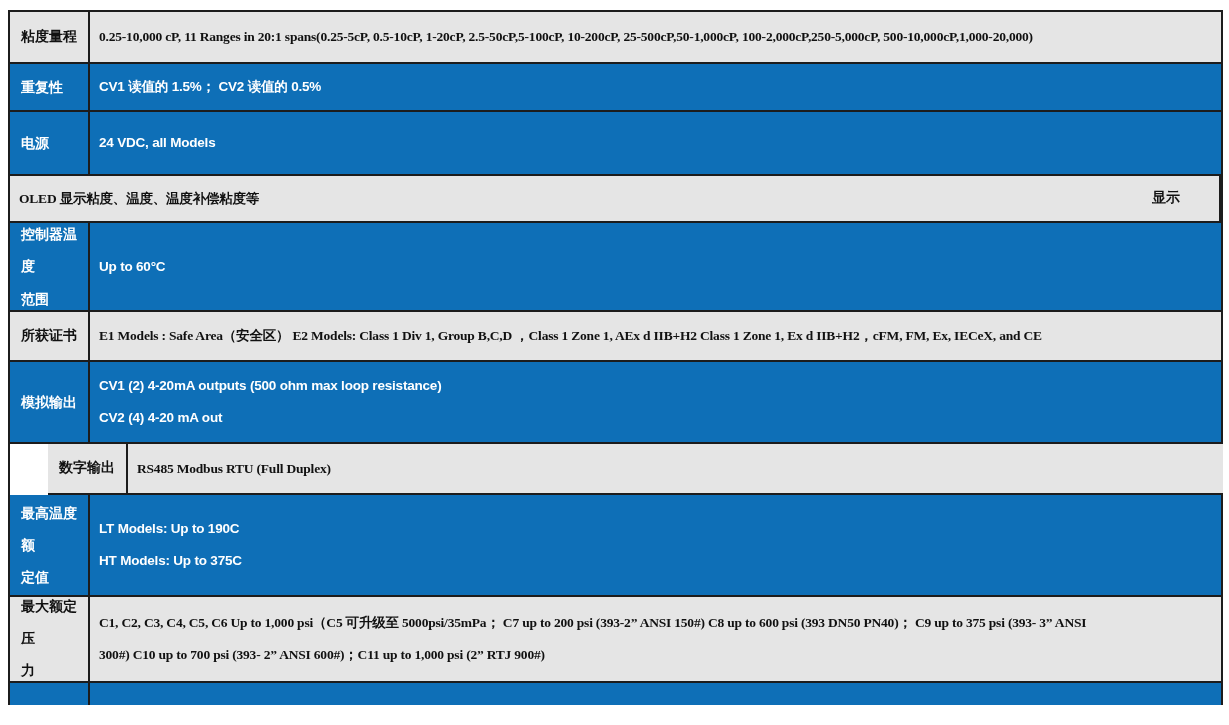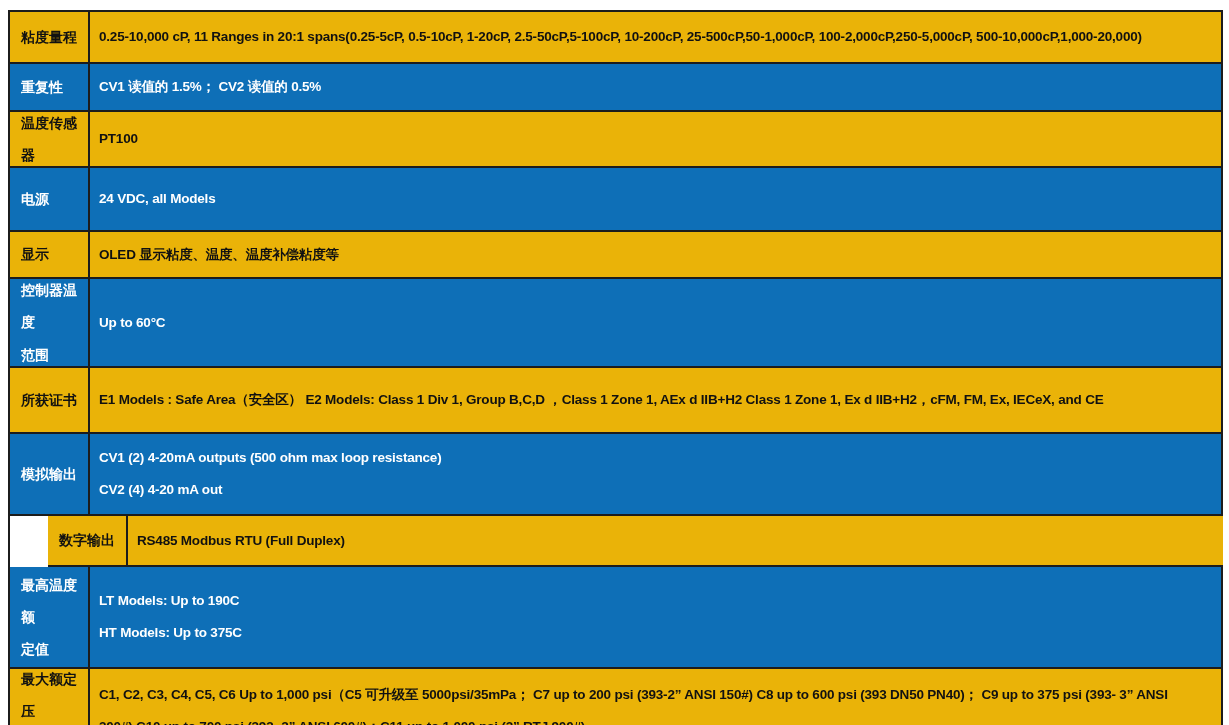--- a/index.html
+++ b/index.html
@@ -23,21 +23,21 @@
     box-sizing: border-box;
     background: #ffffff;
   }
   .row {
     display: flex;
     box-sizing: border-box;
     border-bottom: 2px solid #1c1c1c;
     width: 100%;
   }
   .row:last-child { border-bottom: none; }
-  .row.gray { background: #eab308; color: #111111; }
+  .row.gray { background: #e5e5e5; color: #111111; font-family: Liberation Serif, serif; }
   .row.blue { background: #0e6fb7; color: #ffffff; }
   .cell {
     display: flex;
     align-items: center;
     box-sizing: border-box;
   }
   .label {
     width: 80px;
     min-width: 80px;
     border-right: 2px solid #1c1c1c;
@@ -58,21 +58,21 @@
     white-space: pre-line;
     line-height: 2.35;
   }
   
   .r0  { height: 52px; }
   .r1  { height: 48px; }
   .r2  { height: 56px; }
   .r3  { height: 64px; }
   .r4  { height: 47px; }
   .r5  { height: 89px; }
-  .r6  { height: 66px; }
+  .r6  { height: 50px; }
   .r7  { height: 82px; }
   .r8  { height: 51px; margin-left: 38px; }
   .r9  { height: 102px; }
   .r10 { height: 86px; }
   .r11 { height: 22px; }
 </style>
 </head>
 <body>
 
 <div class="table-wrap">
@@ -81,33 +81,29 @@
     <div class="row gray r0">
       <div class="cell label">粘度量程</div>
       <div class="cell value">0.25-10,000 cP, 11 Ranges in 20:1 spans(0.25-5cP, 0.5-10cP, 1-20cP, 2.5-50cP,5-100cP, 10-200cP, 25-500cP,50-1,000cP, 100-2,000cP,250-5,000cP, 500-10,000cP,1,000-20,000)</div>
     </div>
 
     <div class="row blue r1">
       <div class="cell label">重复性</div>
       <div class="cell value">CV1 读值的 1.5%；  CV2 读值的 0.5%</div>
     </div>
 
-    <div class="row gray r2">
-      <div class="cell label">温度传感器</div>
-      <div class="cell value">PT100</div>
-    </div>
 
     <div class="row blue r3">
       <div class="cell label">电源</div>
       <div class="cell value">24 VDC, all Models</div>
     </div>
 
     <div class="row gray r4">
+      <div class="cell value">OLED 显示粘度、温度、温度补偿粘度等</div>
       <div class="cell label">显示</div>
-      <div class="cell value">OLED 显示粘度、温度、温度补偿粘度等</div>
     </div>
 
     <div class="row blue r5">
       <div class="cell label">控制器温度
 范围</div>
       <div class="cell value">Up to 60°C</div>
     </div>
 
     <div class="row gray r6">
       <div class="cell label">所获证书</div>

